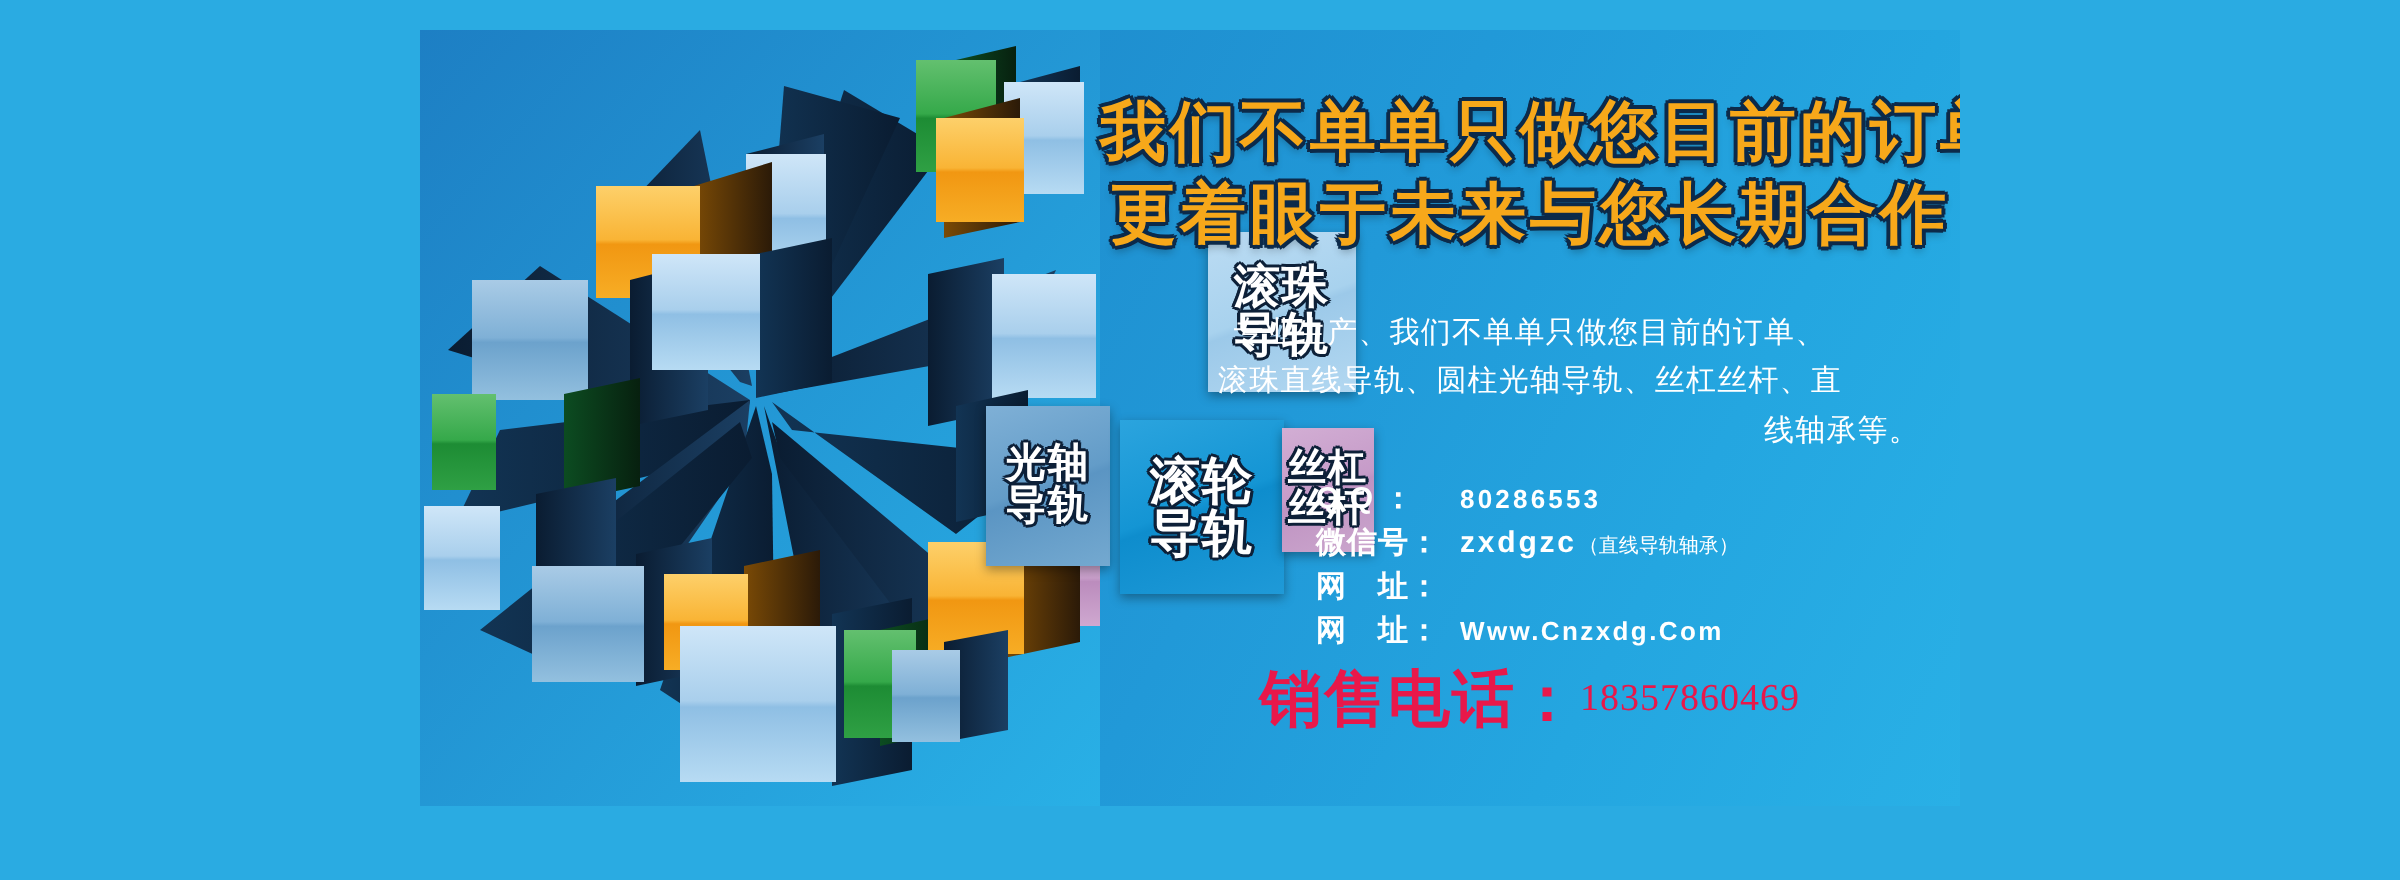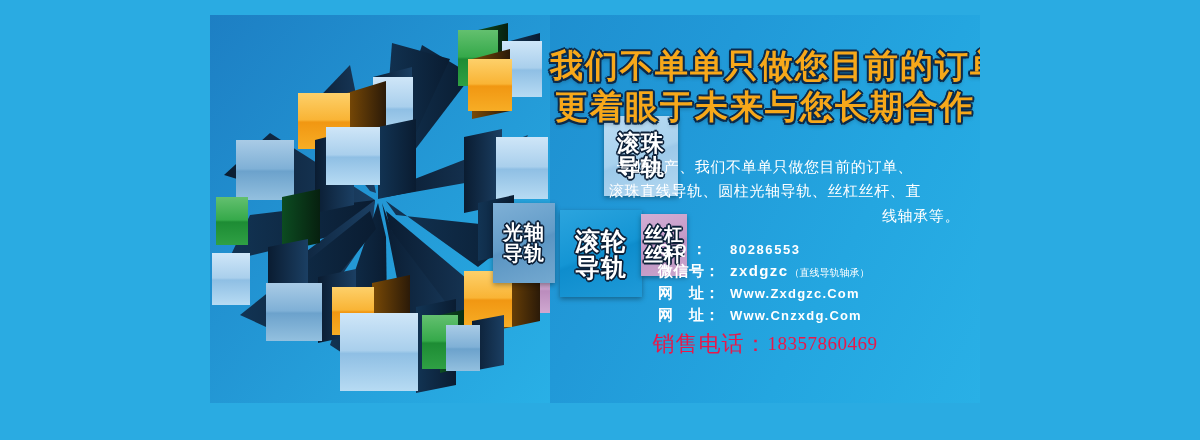--- a/index.html
+++ b/index.html
@@ -94,21 +94,21 @@
   }
   .crow.qq .cval{letter-spacing:1.6px;}
   .crow.wechat .cval{font-size:15px;letter-spacing:1.4px;}
   .cnote{font-size:10px;font-weight:normal;letter-spacing:0;margin-left:1px;}
 
   .phone{
     position:absolute;left:0;top:314px;width:430px;text-align:center;
     white-space:nowrap;
   }
   .phone .p-label{
-    color:#e8184a;font-size:22px;font-weight:normal;letter-spacing:1px;
+    color:#e8184a;font-size:31px;font-weight:bold;letter-spacing:1px;
     vertical-align:middle;
   }
   .phone .p-number{
     color:#e8184a;font-size:19px;font-weight:normal;letter-spacing:.5px;
     font-family:"Liberation Serif","DejaVu Serif",serif;
     vertical-align:middle;
   }
 </style>
 </head>
 <body>
@@ -309,21 +309,20 @@
           <span class="ckey">Q  Q ：</span>
           <span class="cval">80286553</span>
         </div>
         <div class="crow wechat">
           <span class="ckey">微信号：</span>
           <span class="cval">zxdgzc</span>
           <span class="cnote">（直线导轨轴承）</span>
         </div>
         <div class="crow">
           <span class="ckey">网　址：</span>
-          <span class="cval">Www.Zxdgzc.Com</span>
         </div>
         <div class="crow">
           <span class="ckey">网　址：</span>
           <span class="cval">Www.Cnzxdg.Com</span>
         </div>
       </div>
 
       <div class="phone">
         <span class="p-label">销售电话：</span><span class="p-number">18357860469</span>
       </div>

